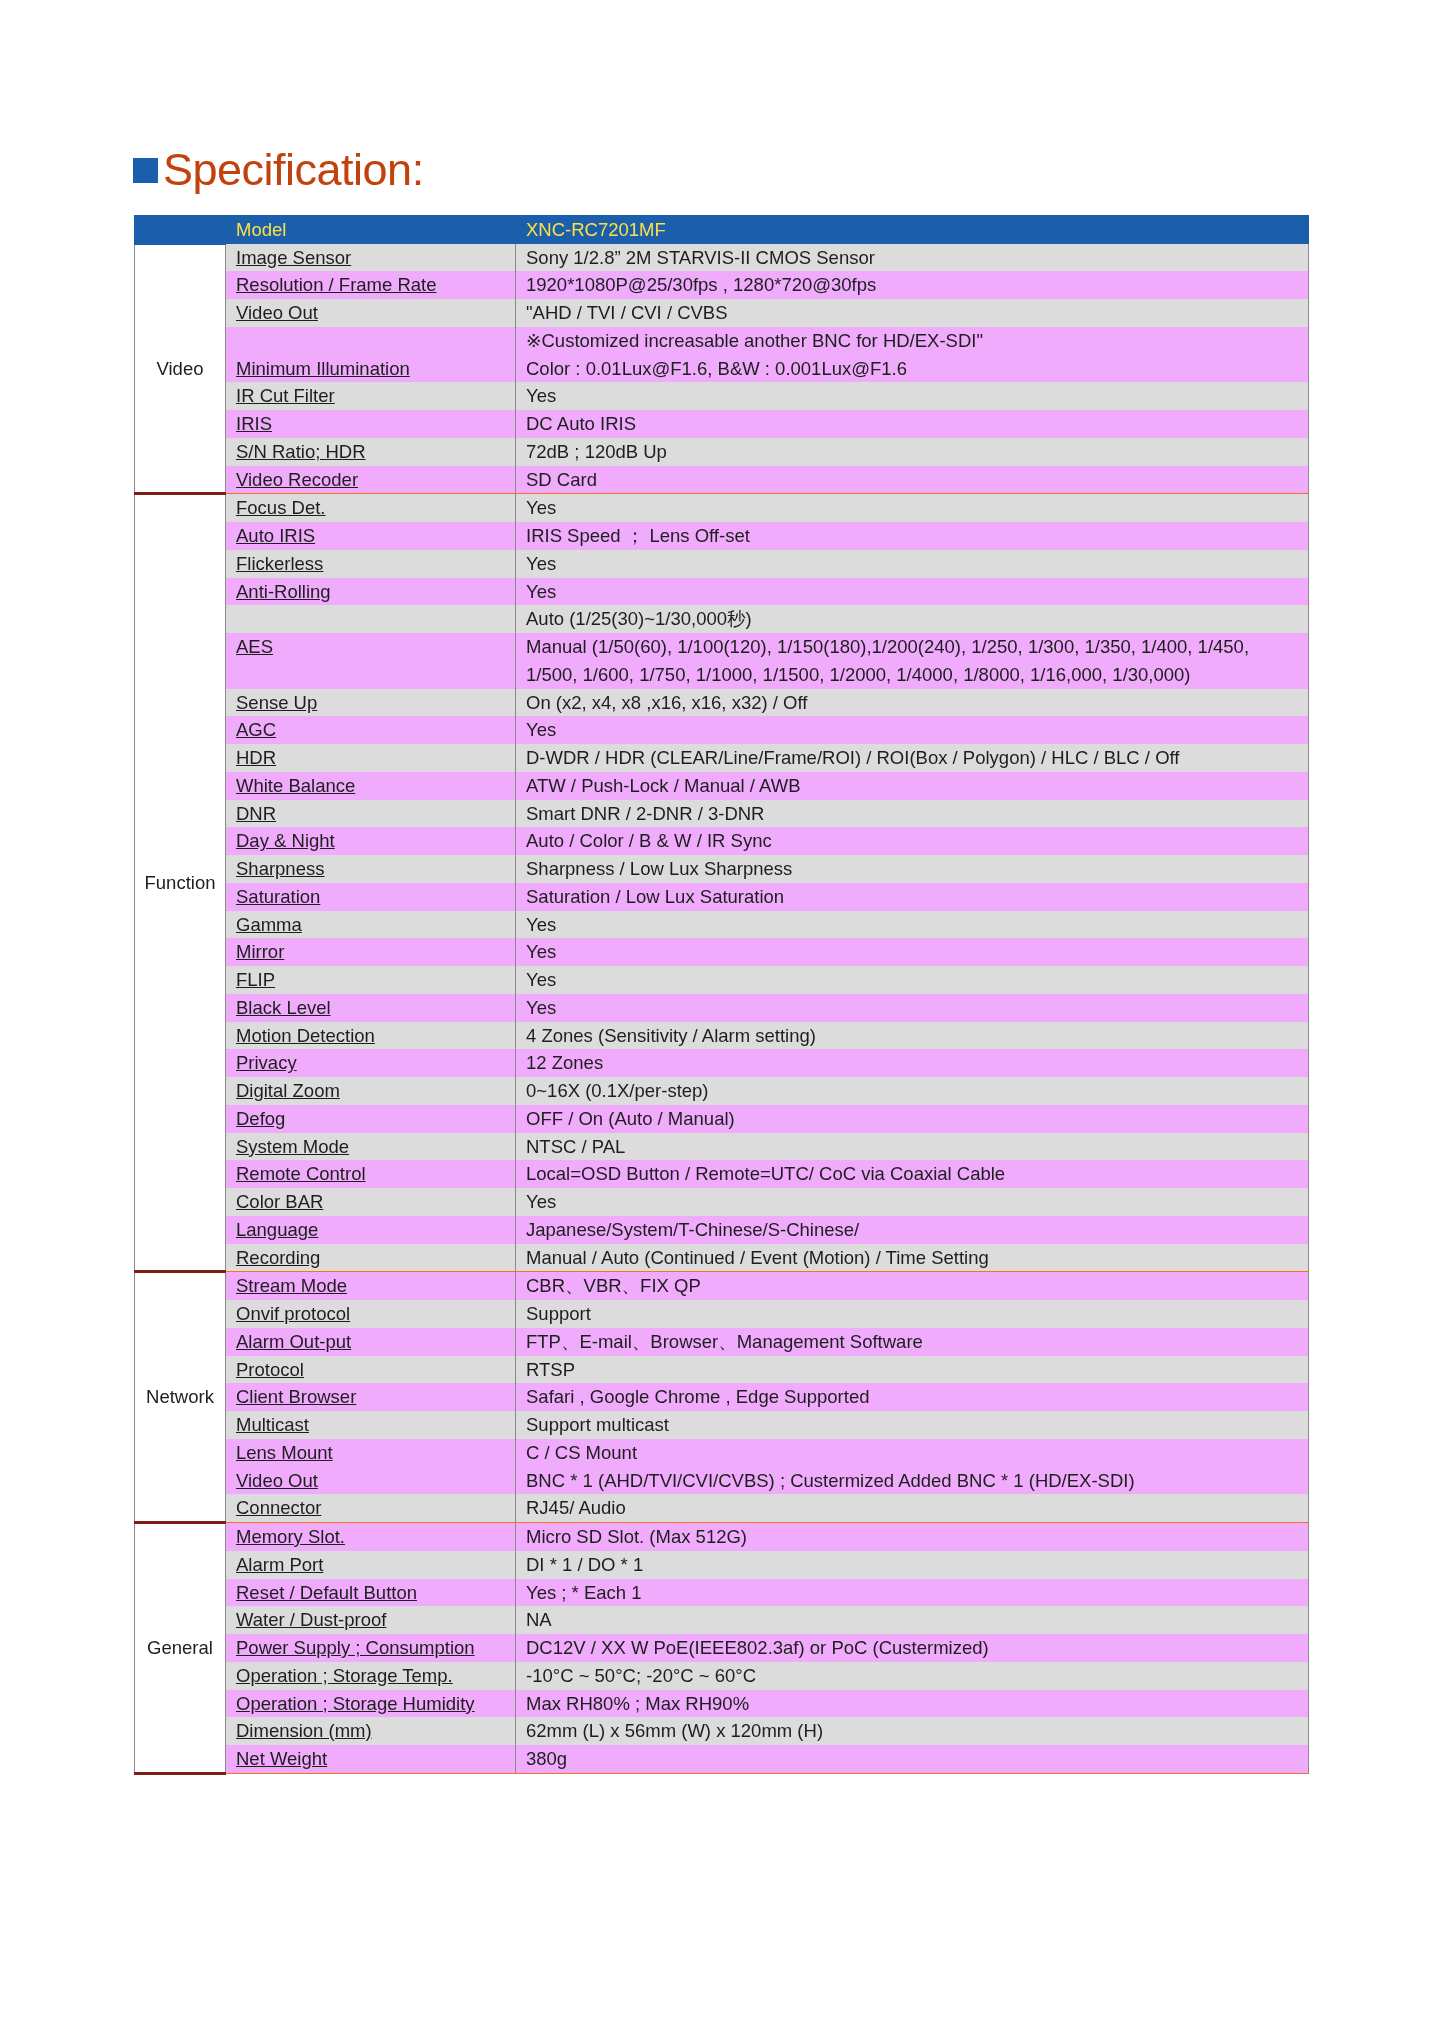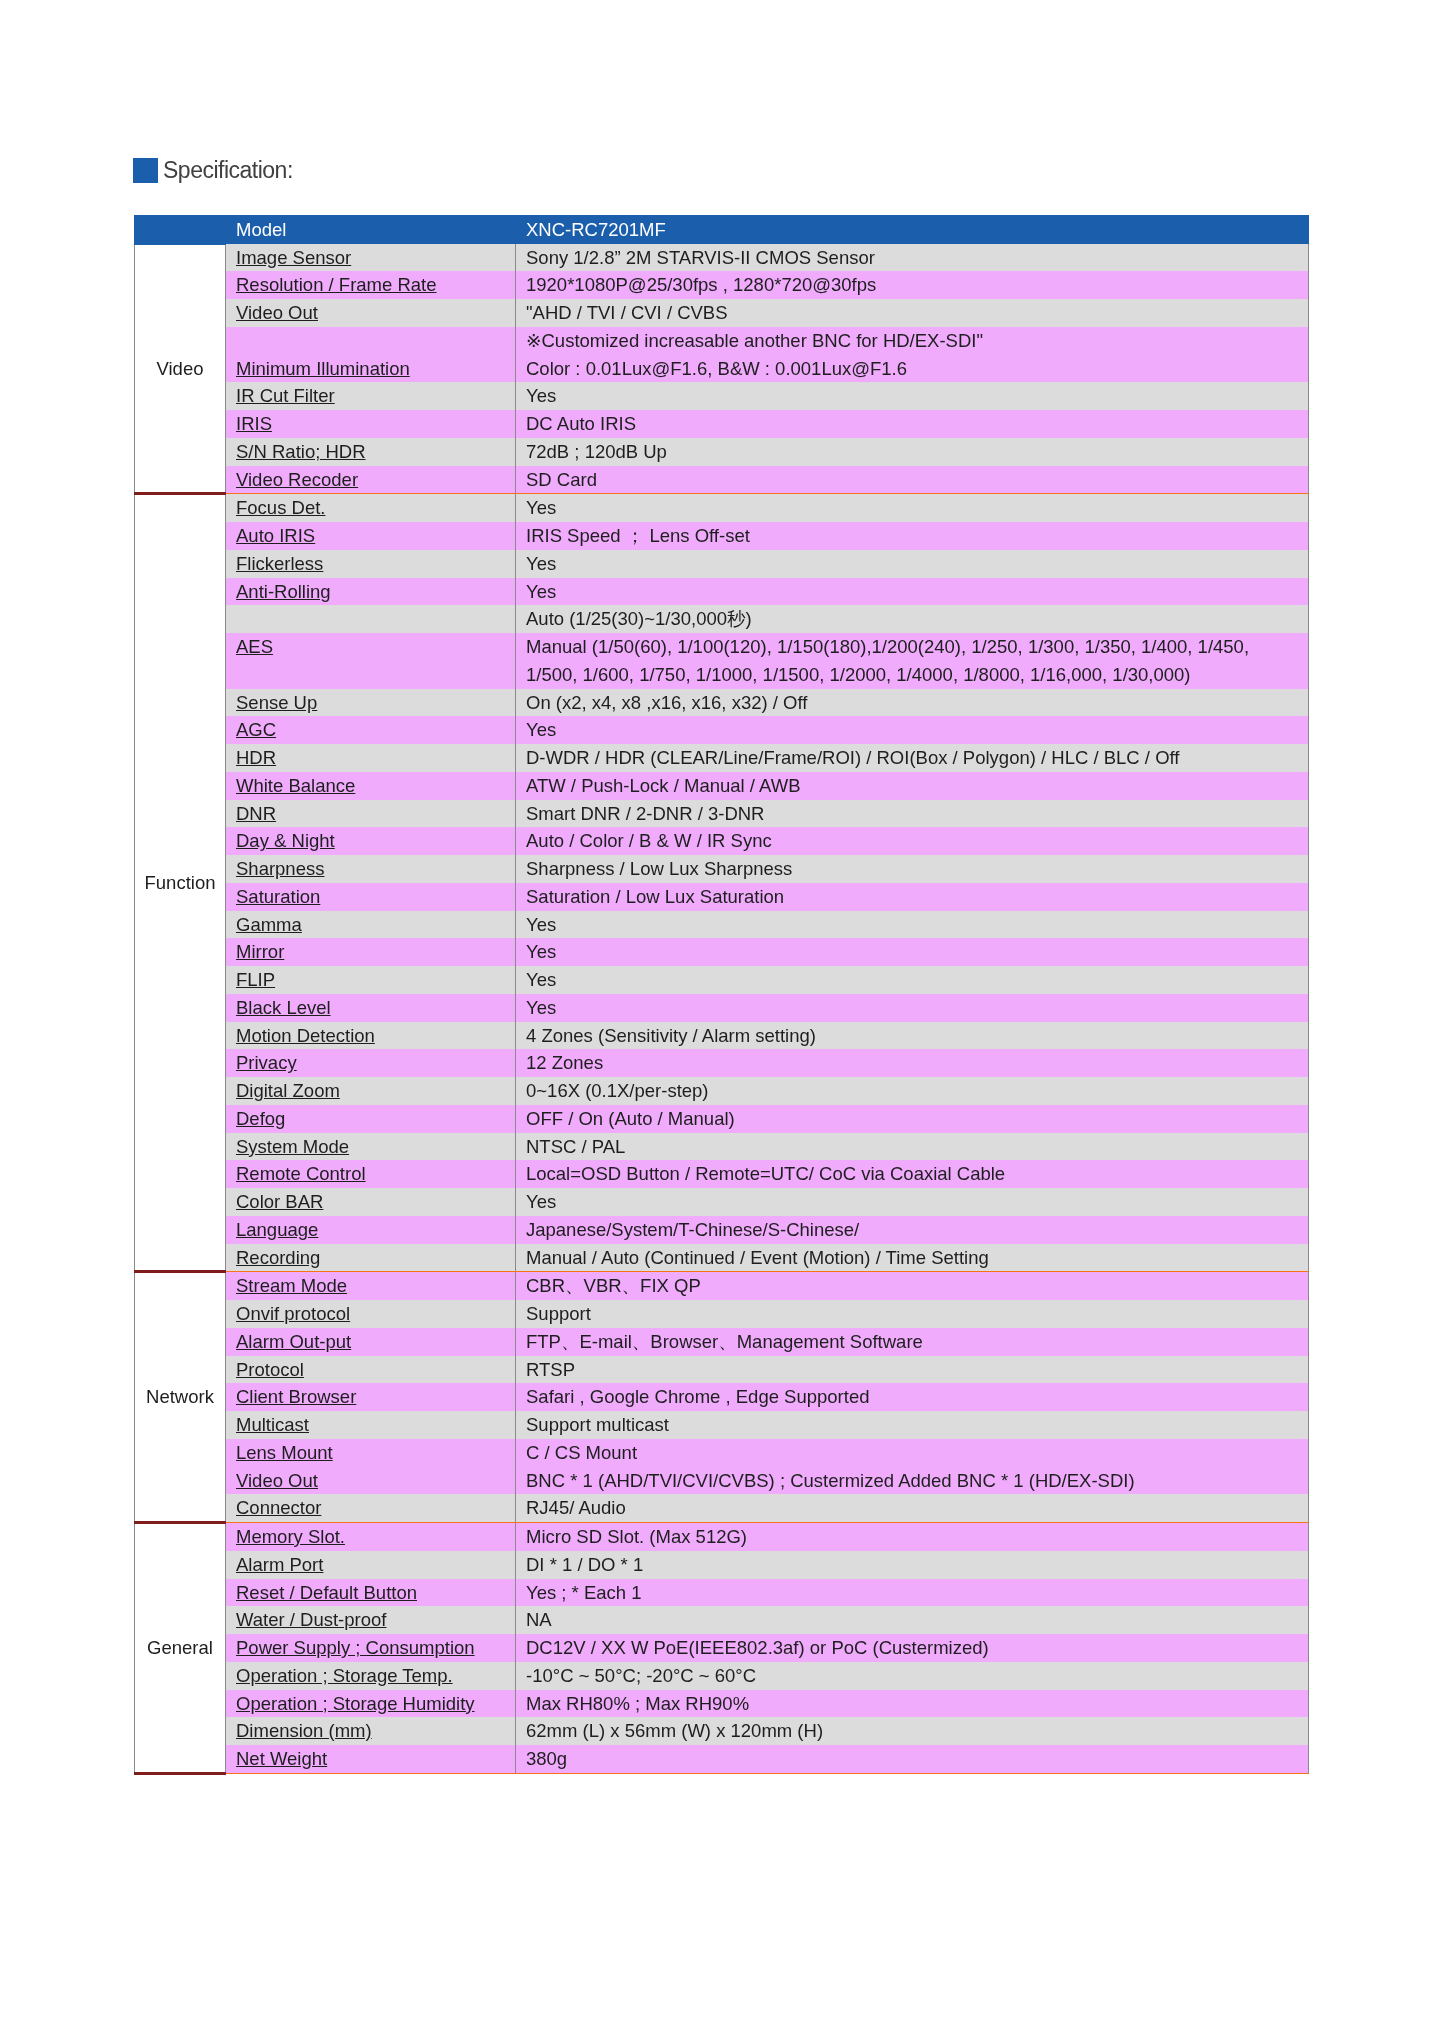--- a/index.html
+++ b/index.html
@@ -1,25 +1,25 @@
 <!DOCTYPE html>
 <html><head>
 <meta charset="utf-8">
 <style>
   html, body { margin: 0; padding: 0; background: #ffffff; }
   body { width: 1440px; height: 2038px; position: relative; font-family: "Liberation Sans", "DejaVu Sans", sans-serif; color: #1e1e1e; }
   .title-wrap { position: absolute; left: 133px; top: 150px; height: 40px; display: flex; align-items: center; }
   .title-square { width: 25px; height: 25px; background: #1b5eab; margin-right: 5px; }
-  .title-text { font-size: 23px; letter-spacing: -0.5px; color: #404040; line-height: 40px; }
+  .title-text { font-size: 45px; letter-spacing: -0.5px; color: #c2410c; line-height: 40px; }
   table.spec { position: absolute; left: 134px; top: 215px; width: 1174px; border-collapse: collapse; table-layout: fixed; font-size: 18.5px; }
   table.spec col.c1 { width: 91px; }
   table.spec col.c2 { width: 290px; }
   table.spec col.c3 { width: 793px; }
   table.spec td { padding: 0 0 0 10px; height: 27.75px; line-height: 27.75px; white-space: nowrap; vertical-align: middle; border-left: 1px solid #8a8a8a; border-right: 1px solid #8a8a8a; }
-  table.spec tr.hdr td { background: #1b5eab; color: #ffffff; height: 27px; line-height: 27px; border-color: #1b5eab; }
+  table.spec tr.hdr td { background: #1b5eab; color: #fde047; height: 27px; line-height: 27px; border-color: #1b5eab; }
   table.spec tr.hdr td.grp { border-left: 1px solid #1b5eab; }
   td.grp { text-align: center; padding: 0 !important; background: #ffffff; border-bottom: 3px solid #7f1d1d; }
   tr.shade td.k, tr.shade td.v { background: #dcdcdc; }
   tr.plain td.k, tr.plain td.v { background: #f0abfc; }
   td.v { line-height: 27.75px; }
   td.v .line { display: block; height: 27.75px; line-height: 27.75px; }
   td.k { vertical-align: bottom; text-decoration: underline; }
   tr.group-end td { border-bottom: 1px solid #f97316; }
   tr.tall td.k { vertical-align: top; }
 </style>

